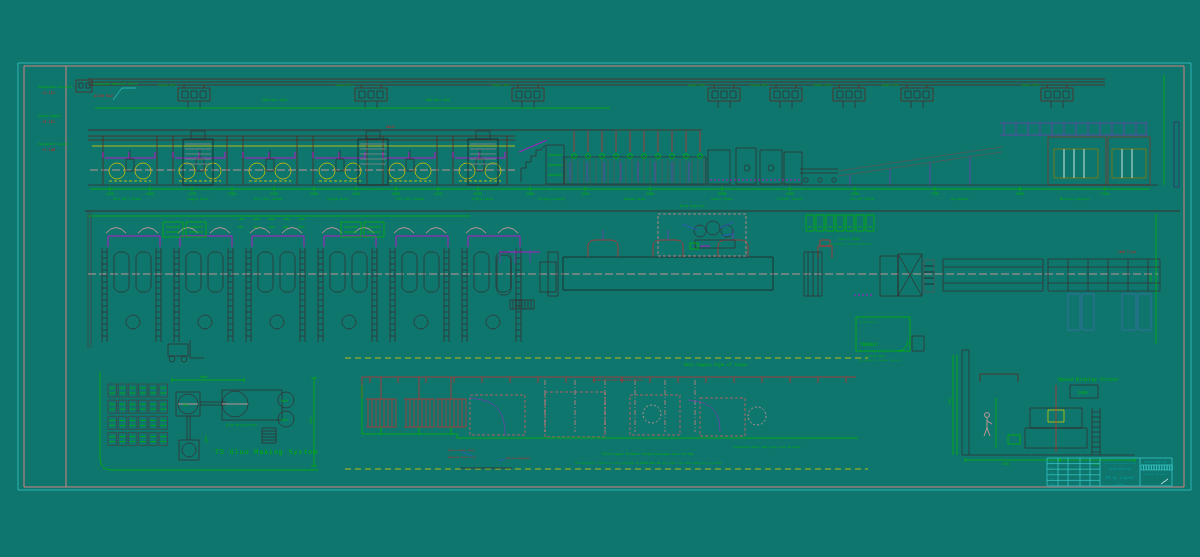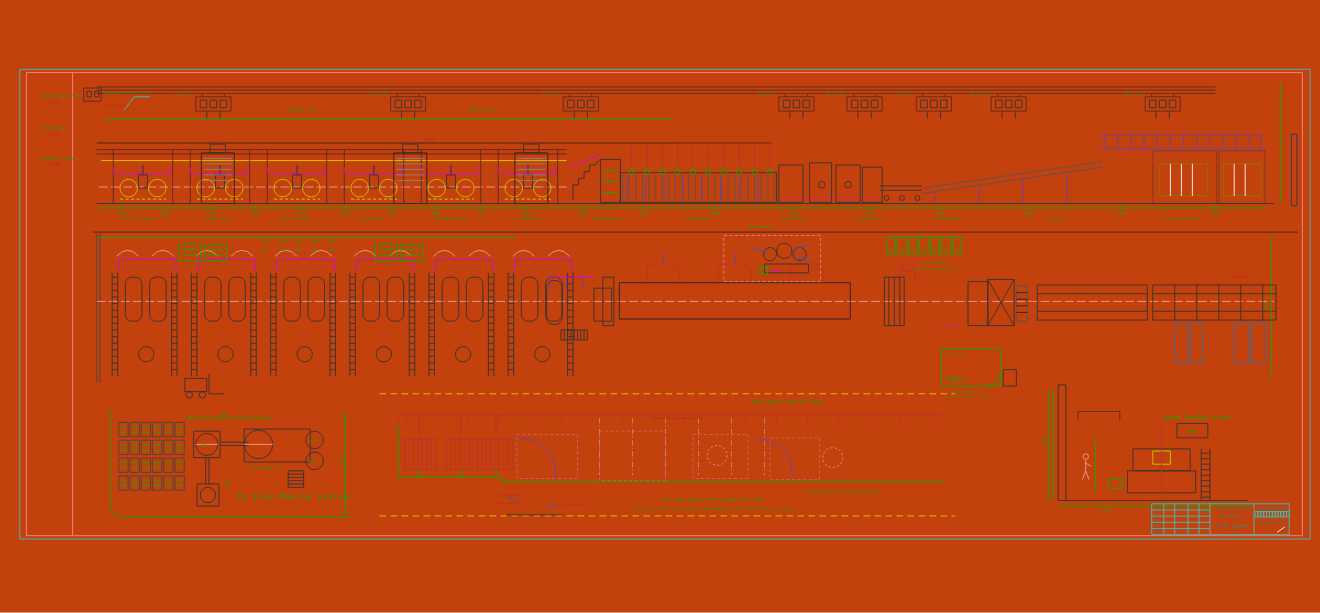--- a/index.html
+++ b/index.html
@@ -1,16 +1,16 @@
 <!DOCTYPE html>
 <html><head>
 <meta charset="utf-8">
 <style>
   html,body{margin:0;padding:0;background:#fff;}
-  .stage{position:relative;width:1200px;height:557px;background:#c2410c;overflow:hidden;
+  .stage{position:relative;width:1200px;height:557px;background:#0f766e;overflow:hidden;
          font-family:"DejaVu Sans Mono","Liberation Mono",monospace;}
   svg{position:absolute;left:0;top:0;}
   svg *{vector-effect:non-scaling-stroke;}
   path,rect,circle,line,polyline,polygon{fill:none;stroke-width:.8px;}
   .mar{stroke:#5a2a20}.mar2{stroke:#7a3a28}.blk{stroke:#333}
   .grn{stroke:#00b400}.red{stroke:#c03030}.pnk{stroke:#ec9f9f}.mag{stroke:#e000e0}
   .yel{stroke:#e3cf00}.cy{stroke:#35c4c4}.pur{stroke:#7040b0}.blu{stroke:#3355cc}
   text{stroke:none;font-family:"DejaVu Sans Mono","Liberation Mono",monospace;}
   .tg{fill:#00b400}.tr{fill:#cc2020}.tc{fill:#00a0a0}
 </style>

